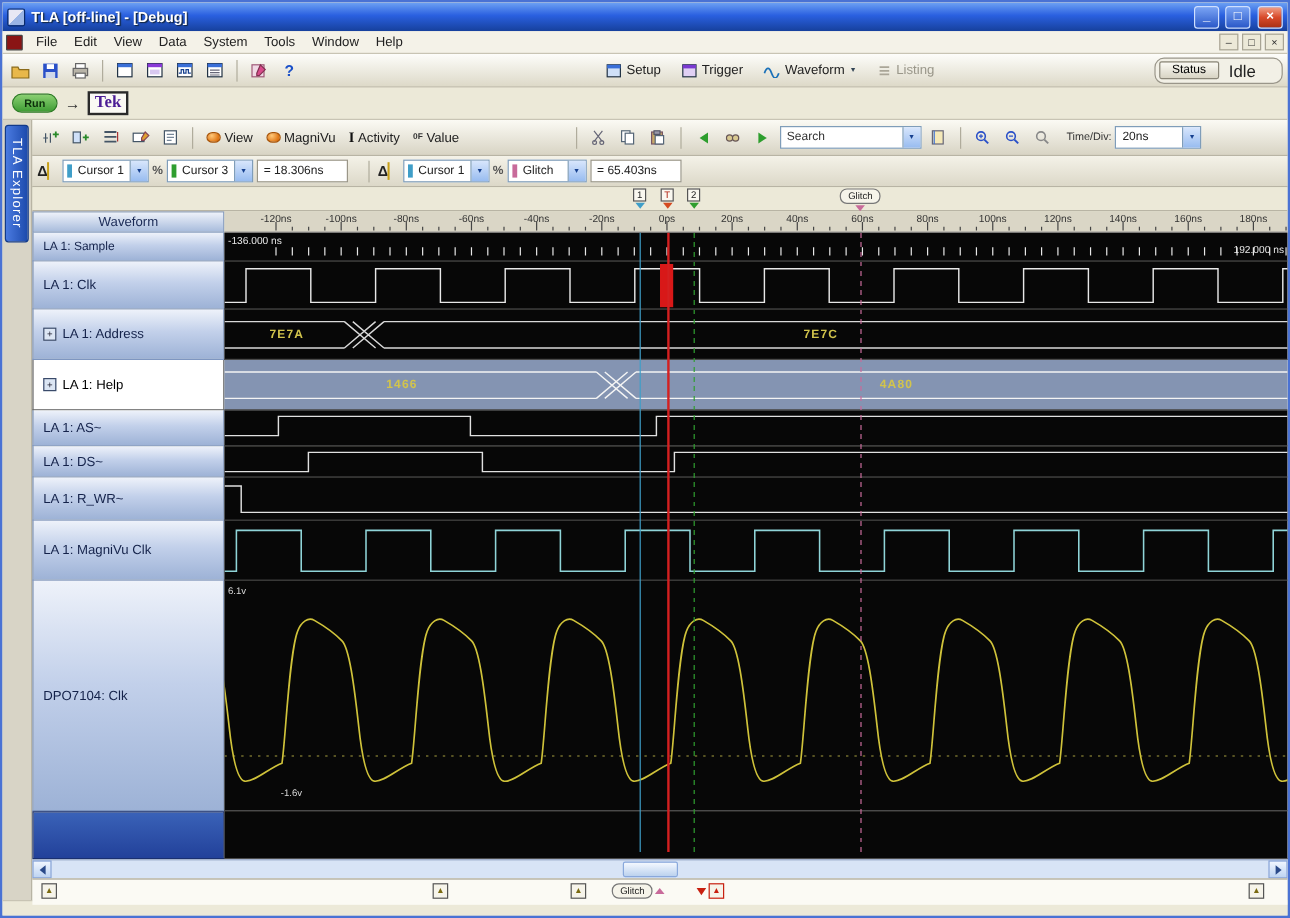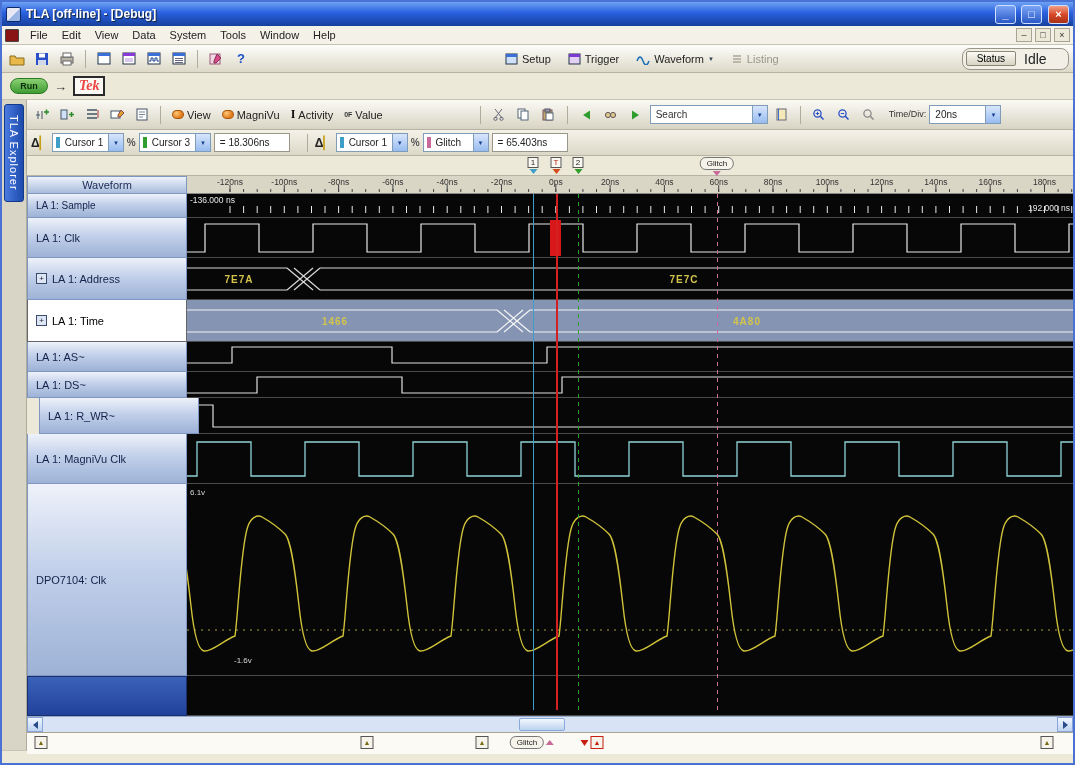--- a/index.html
+++ b/index.html
@@ -30,21 +30,21 @@
   .tbtn.disabled{color:#9a978a;}
   .helpq{color:#1a50c8;font-weight:bold;font-size:13px;}
   .statuswrap{margin-left:auto;border:1px solid #9a968a;border-radius:8px;display:flex;align-items:center;gap:8px;padding:2px 10px 2px 3px;background:#f2f0e6;}
   .statusbtn{border:1px solid #8a8678;border-radius:2px;background:linear-gradient(180deg,#fbfaf4,#d8d4c4);font-size:10px;padding:1px 10px;}
   .statusval{font-size:14px;color:#222;min-width:34px;}
 
   
   .runbar{height:27px;background:#ece9d8;display:flex;align-items:center;padding:0 8px;gap:6px;border-bottom:1px solid #c8c4b4;flex:none;}
   .runpill{width:38px;height:16px;border-radius:8px;background:linear-gradient(180deg,#8ad072,#3f9c34);border:1px solid #2c7a24;color:#0c2e0a;font-size:9px;font-weight:bold;text-align:center;line-height:14px;}
   .runarrow{font-size:13px;color:#333;}
-  .teklogo{border:2px solid #2a2a2a;padding:0 4px;background:#faf9f4;font-family:"Liberation Serif",serif;font-style:italic;font-weight:bold;font-size:14px;color:#ef4444;}
+  .teklogo{border:2px solid #2a2a2a;padding:0 4px;background:#faf9f4;font-family:"Liberation Serif",serif;font-weight:bold;font-size:14px;color:#4c1d95;}
 
   
   .bodyrow{flex:1;display:flex;min-height:0;}
   .explorer{width:25px;background:#d8d4c6;border-right:1px solid #b0ac9c;display:flex;flex-direction:column;align-items:center;padding-top:4px;flex:none;}
   .explorertab{writing-mode:vertical-rl;background:linear-gradient(90deg,#4a7ae0,#1c4aac);color:#fff;font-size:11px;padding:10px 3px;border-radius:3px;border:1px solid #123a8a;letter-spacing:1px;}
   .main{flex:1;display:flex;flex-direction:column;min-width:0;}
 
   .toolbar2{height:30px;background:linear-gradient(180deg,#fbfaf4,#d8d4c4);border-bottom:1px solid #b8b4a4;flex:none;}
   .lblicon{display:flex;align-items:center;gap:3px;font-size:11px;color:#222;padding:2px 4px;}
   .orangedot{width:12px;height:9px;border-radius:50% / 60%;background:radial-gradient(circle at 35% 30%,#ffc878,#e07818 70%);border:1px solid #a85408;}
@@ -476,21 +476,21 @@
                 <path id="p-addr" stroke="#d8d8d8" stroke-width="1.2" fill="none" d="M0 10 H100 M0 32 H100 M100 10 L126 32 M100 32 L126 10 M107 10 L133 32 M107 32 L133 10 M133 10 H890 M133 32 H890"></path>
               </svg>
             <span class="busval" style="left:52px;">7E7A</span>
             <span class="busval" style="left:497px;">7E7C</span>
           </div>
         </div>
 
         <div class="wrow" style="height:42px;">
           <div class="wlabel sel">
             <span class="busicon">+</span>
-            <span>LA 1: Time</span>
+            <span>LA 1: Help</span>
           </div>
           <div class="wwave sel">
             <svg width="890" height="42">
                 <path id="p-data" stroke="#f4f4f4" stroke-width="1.2" fill="none" d="M0 10 H310 M0 32 H310 M310 10 L336 32 M310 32 L336 10 M317 10 L343 32 M317 32 L343 10 M343 10 H890 M343 32 H890"></path>
               </svg>
             <span class="busval" style="left:148px;">1466</span>
             <span class="busval" style="left:560px;">4A80</span>
           </div>
         </div>
 
@@ -505,21 +505,21 @@
 
         <div class="wrow" style="height:26px;">
           <div class="wlabel">LA 1: DS~</div>
           <div class="wwave">
             <svg width="890" height="26">
                 <path id="p-ds" stroke="#e0e0e0" stroke-width="1.2" fill="none" d="M0 21 H70 V5 H215 V21 H375 V5 H890"></path>
               </svg>
           </div>
         </div>
 
-        <div class="wrow" style="height:36px;padding-left:12px;">
+        <div class="wrow" style="height:36px;">
           <div class="wlabel">LA 1: R_WR~</div>
           <div class="wwave">
             <svg width="890" height="36">
                 <path id="p-rw" stroke="#e0e0e0" stroke-width="1.2" fill="none" d="M0 7 H14 V29 H890"></path>
               </svg>
           </div>
         </div>
 
         <div class="wrow" style="height:50px;">
           <div class="wlabel">LA 1: MagniVu Clk</div>

